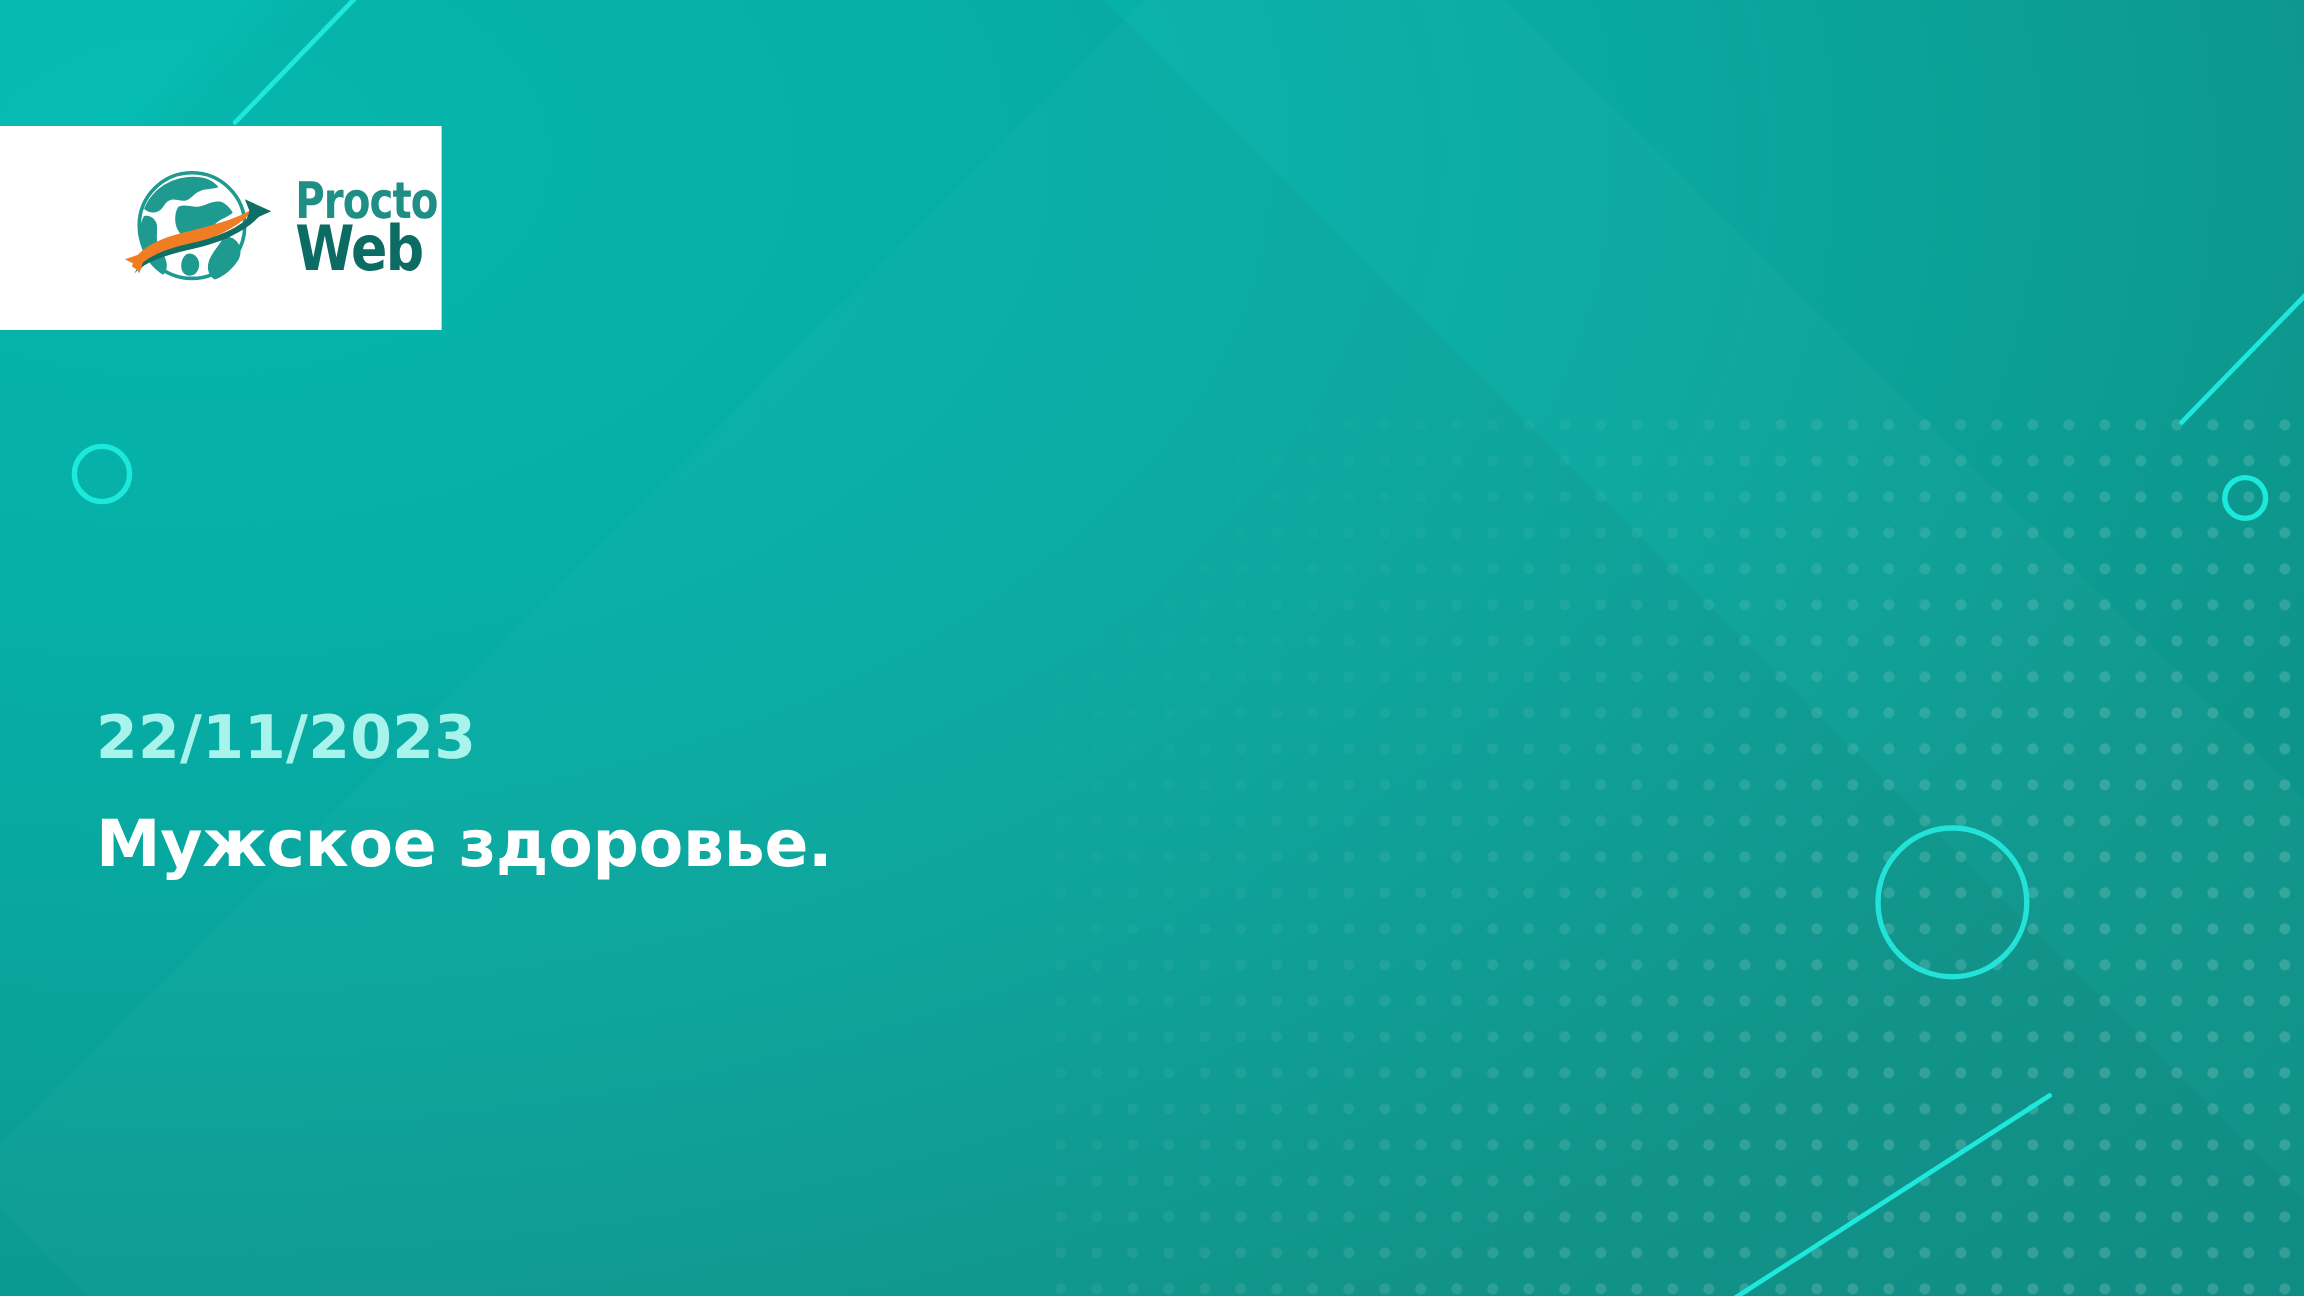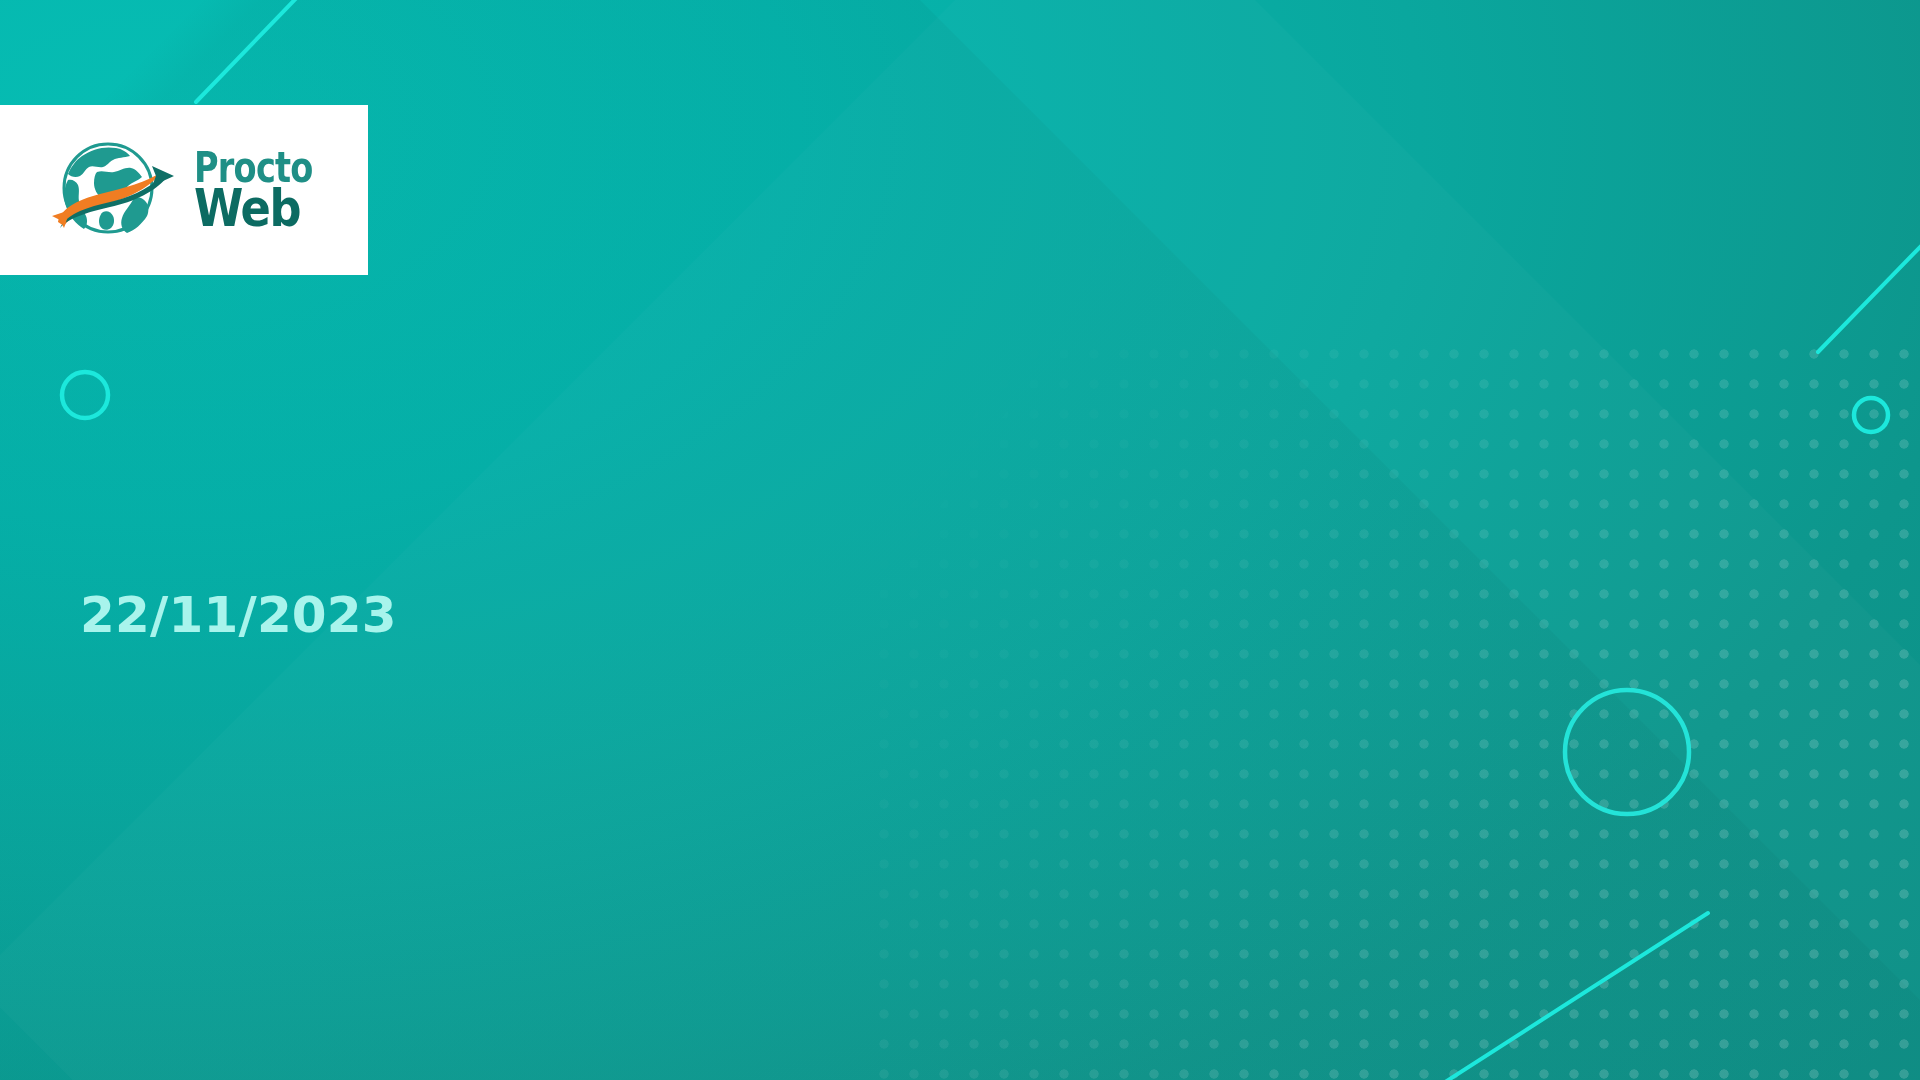--- a/index.html
+++ b/index.html
@@ -81,21 +81,21 @@
   
   .logo-plate {
     position: absolute;
     left: 0;
     top: 105px;
     width: 368px;
     height: 170px;
     background: #ffffff;
     display: flex;
     align-items: center;
-    padding-left: 48px;
+    padding-left: 100px;
     box-sizing: border-box;
   }
   .logo-mark { width: 140px; height: 108px; display: block; flex: 0 0 auto; }
   .logo-word {
     margin-left: 6px;
     display: flex;
     flex-direction: column;
     justify-content: center;
     line-height: 0.84;
   }
@@ -191,16 +191,17 @@
     </svg>
     <div class="logo-word">
       <span class="lw-top">Procto</span>
       <span class="lw-bot">Web</span>
     </div>
   </div>
 
   <div class="text-block">
     <div class="slide-date">22/11/2023</div>
     <div class="slide-title">
+      <span class="tline">Мужское здоровье.</span>
     </div>
   </div>
 
 </div>
 
 </body></html>

